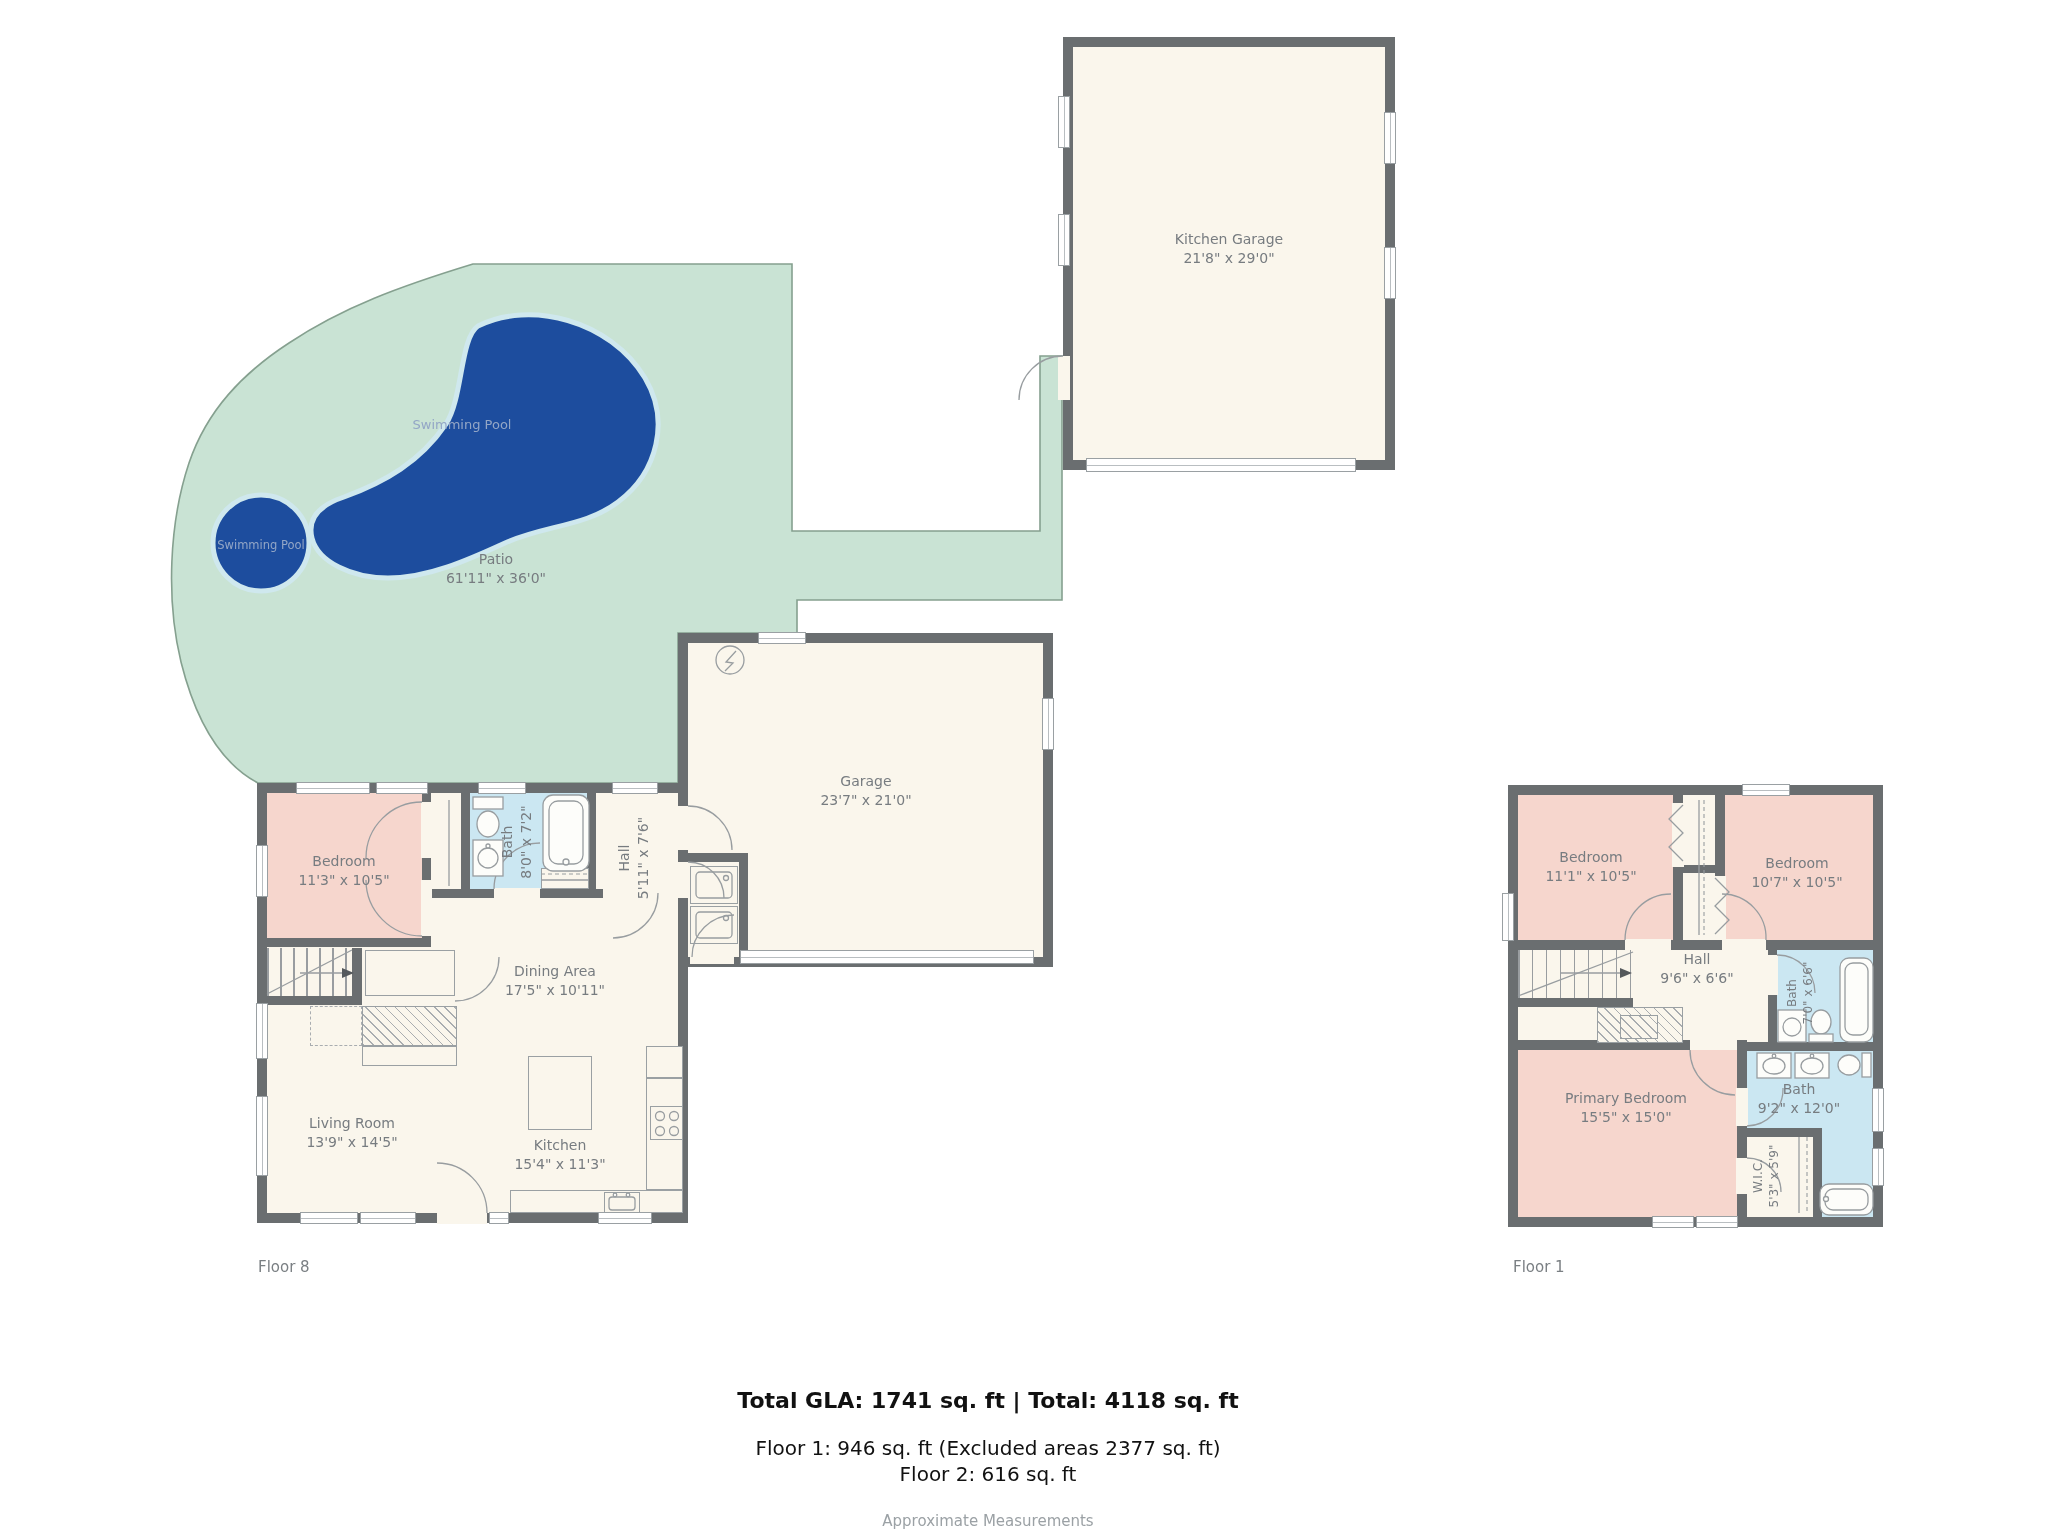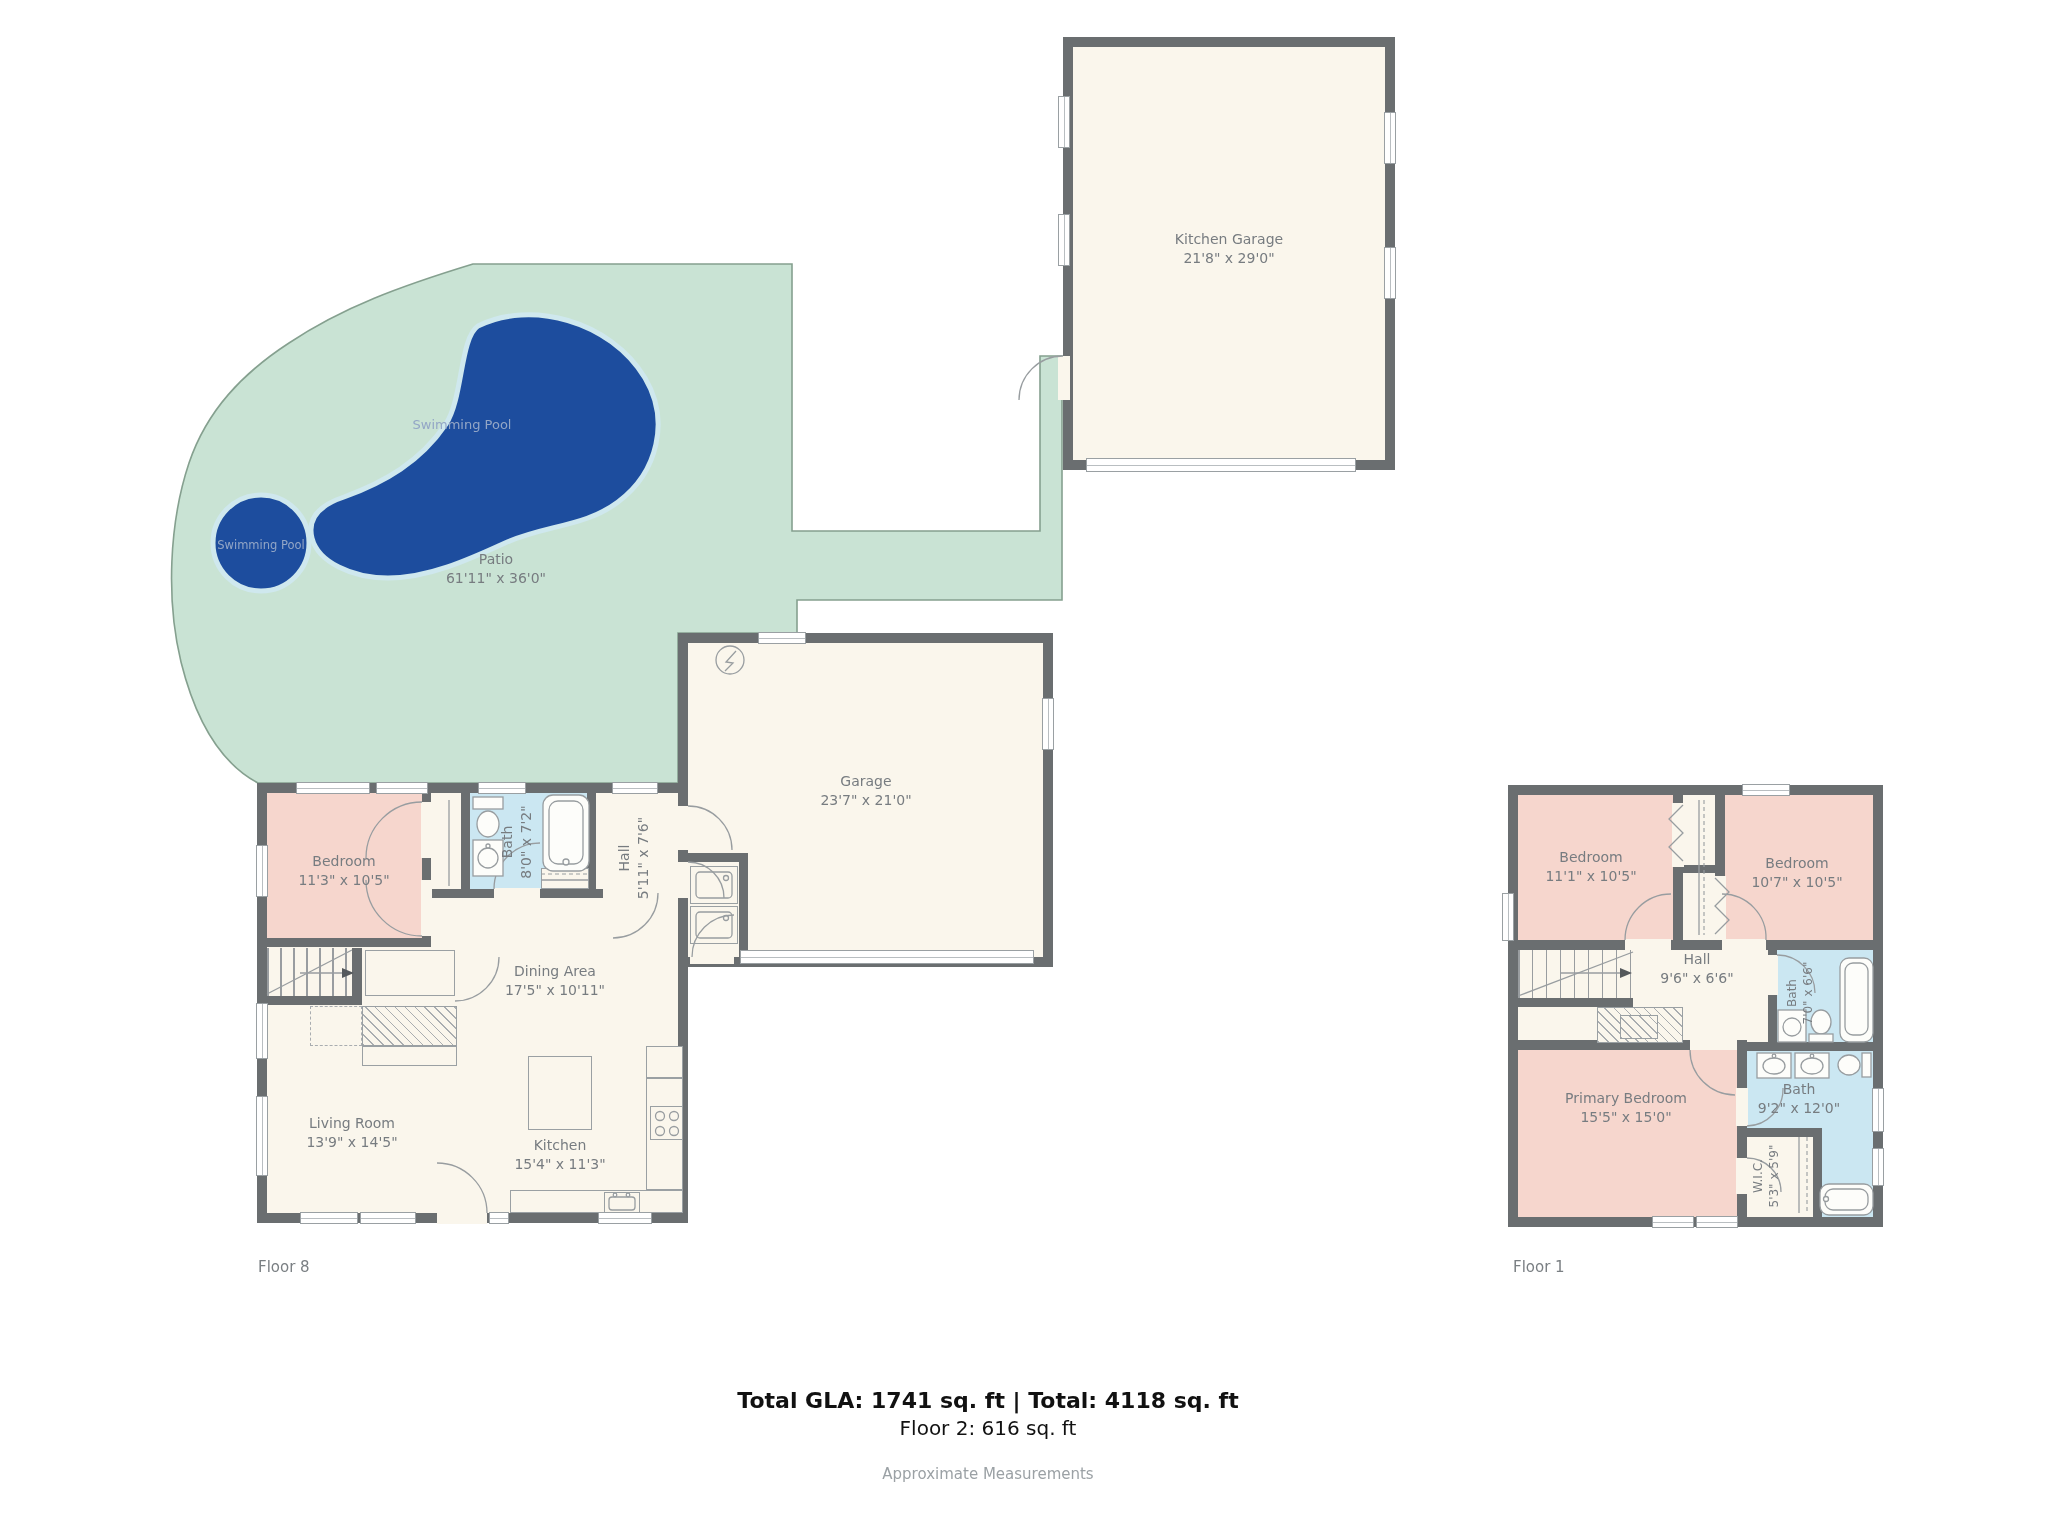--- a/index.html
+++ b/index.html
@@ -21,21 +21,21 @@
   .hatch{position:absolute;background-color:var(--floor,#faf6ec);background-image:repeating-linear-gradient(45deg,#a9adb0 0,#a9adb0 1px,transparent 1px,transparent 7px);border:1px solid #9aa0a3;box-sizing:border-box;}
   .dashbox{position:absolute;background:var(--floor,#faf6ec);border:1px dashed #a9adb0;box-sizing:border-box;}
   .outbox{position:absolute;background:var(--floor,#faf6ec);border:1px solid #9aa0a3;box-sizing:border-box;}
   .rlabel{position:absolute;transform:translate(-50%,-50%);text-align:center;color:var(--label,#777c80);font-size:14px;line-height:1.35;white-space:nowrap;}
   .rlabel.vert{transform:translate(-50%,-50%) rotate(-90deg);}
   .rlabel.small{font-size:12px;}
   .pool-label{position:absolute;transform:translate(-50%,-50%);color:#93a6c6;font-size:13px;white-space:nowrap;}
   .pool-label.small{font-size:11.5px;}
   .floor-caption{position:absolute;color:#7a7f83;font-size:15px;}
   .summary{position:absolute;left:588px;top:1388px;width:800px;text-align:center;color:#111;}
-  .summary .l1{font-weight:bold;font-size:22px;margin-bottom:2px;}
+  .summary .l1{font-weight:bold;font-size:22px;margin-bottom:22px;}
   .summary .l2,.summary .l3{font-size:20px;line-height:1.32;}
   .summary .note{margin-top:24px;font-size:15px;color:var(--note,#9ba1a5);}
   svg .fx{stroke:#989da0;fill:none;stroke-width:1.3;}
   svg .fxf{stroke:#989da0;fill:#fdfdfa;stroke-width:1.3;}
   svg .fxd{stroke:#989da0;fill:none;stroke-width:1.1;stroke-dasharray:4 3;}
   svg .arrowhead{fill:#55595c;stroke:none;}
 </style>
 </head>
 <body>
 
@@ -306,17 +306,18 @@
   <div class="rlabel" style="left:1626px;top:1108px">
     <div>Primary Bedroom</div>
     <div>15'5" x 15'0"</div>
   </div>
 
   <div class="floor-caption" style="left:258px;top:1258px">Floor 8</div>
   <div class="floor-caption" style="left:1513px;top:1258px">Floor 1</div>
 
   <div class="summary">
     <div class="l1">Total GLA: 1741 sq. ft | Total: 4118 sq. ft</div>
+    <div class="l2">Floor 1: 946 sq. ft (Excluded areas 2377 sq. ft)</div>
     <div class="l3">Floor 2: 616 sq. ft</div>
     <div class="note">Approximate Measurements</div>
   </div>
 
 </div>
 
 </body></html>

